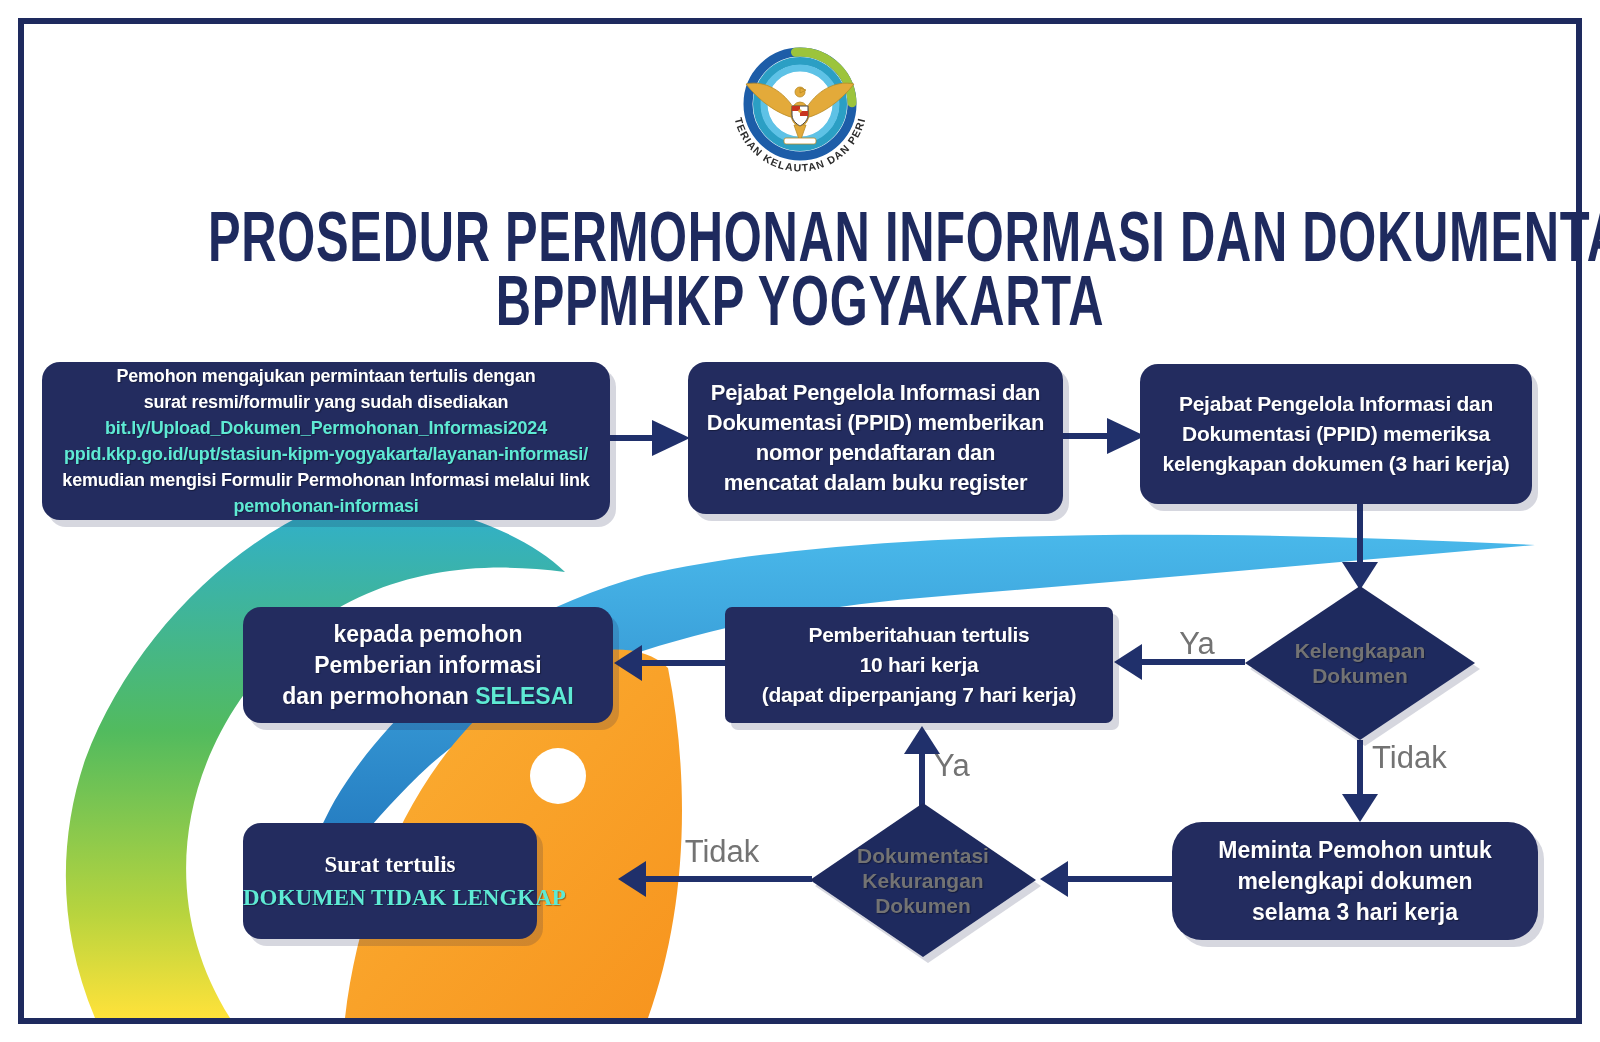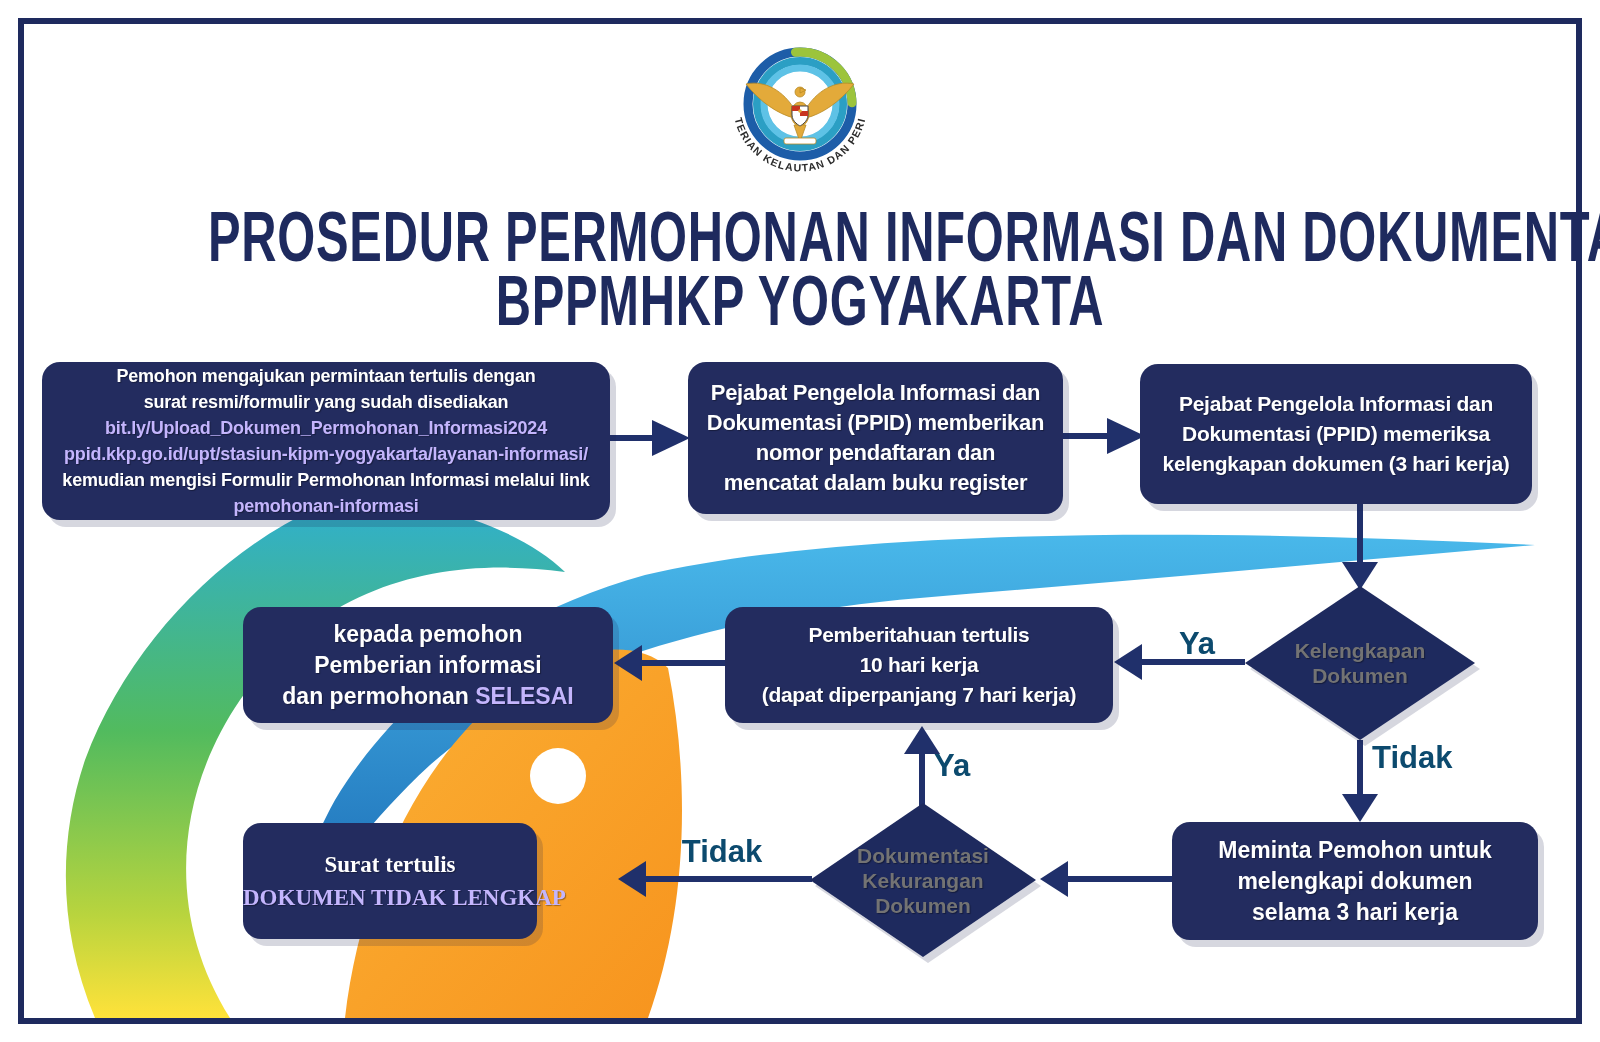--- a/index.html
+++ b/index.html
@@ -11,36 +11,36 @@
   .frame{position:absolute;inset:18px;border:6px solid #1e2a5e;z-index:4;pointer-events:none;}
   .logo{position:absolute;left:688px;top:30px;width:224px;height:176px;z-index:2;}
   .title{position:absolute;left:0;width:1600px;text-align:center;color:#1e2a5e;font-weight:800;
          font-size:66px;letter-spacing:1px;transform:scale(0.74,1.08);z-index:2;white-space:nowrap;}
   #title1{top:198px;}
   #title2{top:262px;}
   .box{position:absolute;background:#232c5f;border-radius:18px;color:#ffffff;font-weight:bold;
        display:flex;flex-direction:column;justify-content:center;text-align:center;z-index:2;
        box-shadow:6px 7px 0 rgba(28,36,78,0.18);text-shadow:1px 1px 1px rgba(0,0,0,0.35);}
   .box .ln{display:block;white-space:nowrap;}
-  .orange{color:#c4b5fd;}
+  .orange{color:#5eead4;}
   #box1{left:42px;top:362px;width:568px;height:158px;font-size:18px;line-height:26px;letter-spacing:-0.2px;}
   #box2{left:688px;top:362px;width:375px;height:152px;font-size:22px;line-height:30px;letter-spacing:-0.3px;}
   #box3{left:1140px;top:364px;width:392px;height:140px;font-size:21px;line-height:30px;letter-spacing:-0.3px;}
-  #box5{left:725px;top:607px;width:388px;height:116px;font-size:21px;line-height:30px;letter-spacing:-0.3px;}
+  #box5{left:725px;top:607px;width:388px;height:116px;font-size:21px;line-height:30px;letter-spacing:-0.3px;border-radius:7px;}
   #box6{left:243px;top:607px;width:370px;height:116px;font-size:23px;line-height:31px;}
-  #box7{left:1172px;top:822px;width:366px;height:118px;font-size:23px;line-height:31px;}
+  #box7{left:1172px;top:822px;width:366px;height:118px;font-size:23px;line-height:31px;border-radius:30px;}
   #box8{left:243px;top:823px;width:294px;height:116px;font-size:23px;line-height:33px;font-family:Liberation Serif, serif;}
   .diamond{position:absolute;z-index:2;}
   .diamond svg{position:absolute;left:0;top:0;filter:drop-shadow(5px 6px 0 rgba(28,36,78,0.18));}
   .diamond .dtext{position:absolute;inset:0;display:flex;flex-direction:column;justify-content:center;
        text-align:center;color:#737373;font-weight:bold;font-size:21px;line-height:25px;
        text-shadow:1px 1px 1px rgba(0,0,0,0.35);}
   #d1{left:1245px;top:586px;width:230px;height:154px;}
   #d2{left:810px;top:803px;width:226px;height:154px;}
-  .flow-label{position:absolute;color:#0c4a6e;font-weight:bold;font-size:31px;z-index:2;}
+  .flow-label{position:absolute;color:#737373;font-weight:normal;font-size:31px;z-index:2;}
   #ya1{left:1162px;top:626px;width:70px;text-align:center;}
   #ya2{left:934px;top:748px;}
   #tidak1{left:1372px;top:740px;}
   #tidak2{left:662px;top:834px;width:120px;text-align:center;}
 </style>
 </head>
 <body>
 
 <div class="poster">
 

